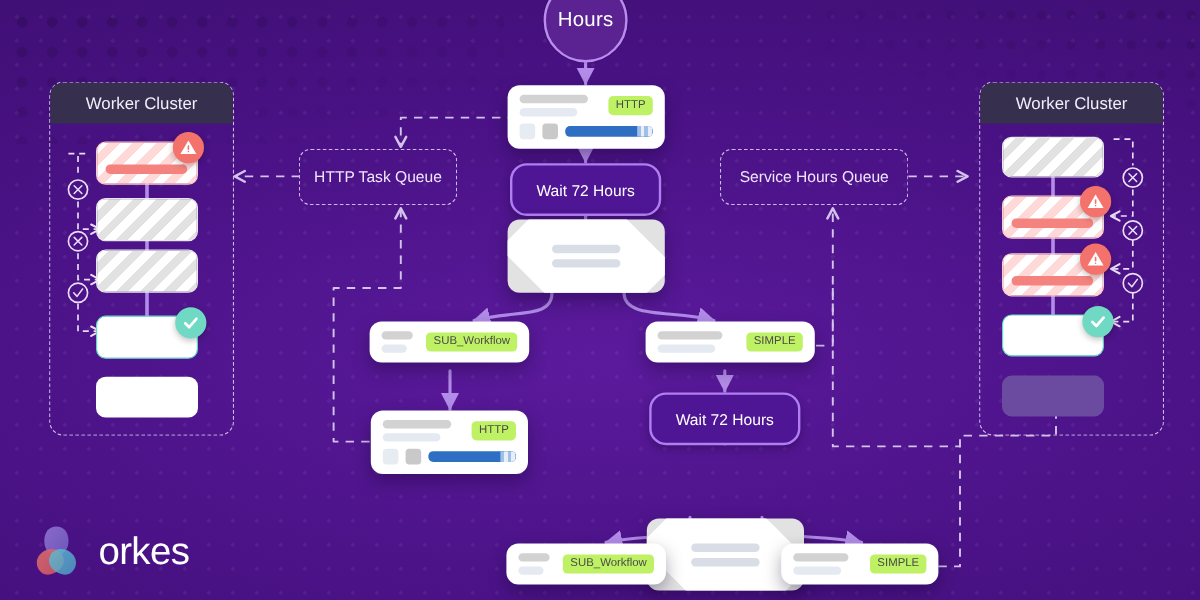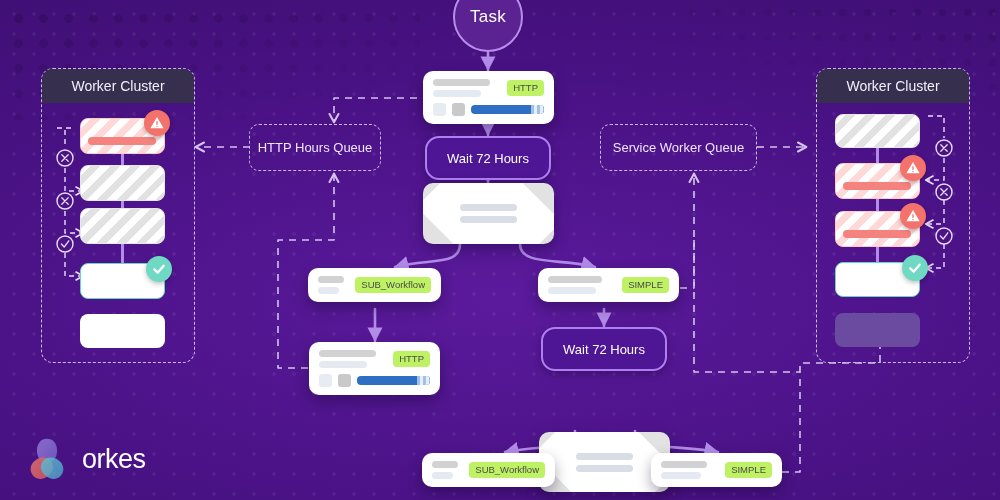--- a/index.html
+++ b/index.html
@@ -138,21 +138,21 @@
     font-size:15px;color:#ffffff;font-weight:bold;
     box-shadow:0 2px 5px rgba(0,0,0,.25);
   }
   .icon-badge.warn{background:#f4726c;}
   .icon-badge.ok{background:#6fd9c4;}
   .icon-badge svg{display:block;}
 
   
   .logo{position:absolute;display:flex;align-items:center;gap:12px;}
   .logo .mark{position:relative;width:46px;height:44px;}
-  .logo .wordmark{color:#ffffff;font-size:27px;letter-spacing:-.5px;line-height:1;}
+  .logo .wordmark{color:#ffffff;font-size:32px;letter-spacing:-.5px;line-height:1;}
 </style>
 </head>
 <body>
 
 <div id="stage">
   <div id="dots"></div>
   <div id="dots-top"></div>
   <div id="dots-topright"></div>
 
   <svg id="wires" viewBox="0 0 1000 500">
@@ -202,21 +202,21 @@
       <path d="M680,288 L694,288 L694,174" marker-end="url(#ahd)"></path>
 
       <path d="M757,147 L806,147" marker-end="url(#ahd)"></path>
 
       <path d="M782,472 L800,472 L800,363 L880,363 L880,340"></path>
       <path d="M694,240 L694,372 L800,372"></path>
     </g>
   </svg>
 
   <div class="node start" style="left:453px;top:-18px;">
-    <span>Task</span>
+    <span>Hours</span>
   </div>
 
   <div class="node card" style="left:423px;top:71px;width:131px;">
     <div class="row1">
       <div class="lines">
         <div class="bar" style="width:86%"></div>
         <div class="bar b2"></div>
       </div>
       <div class="badge">HTTP</div>
     </div>
@@ -300,24 +300,24 @@
     <div class="row1">
       <div class="lines">
         <div class="bar" style="width:82%"></div>
         <div class="bar b2"></div>
       </div>
       <div class="badge">SIMPLE</div>
     </div>
   </div>
 
   <div class="node queue" style="left:249px;top:124px;width:132px;height:47px;">
-    <span>HTTP Hours Queue</span>
+    <span>HTTP Task Queue</span>
   </div>
   <div class="node queue" style="left:600px;top:124px;width:157px;height:47px;">
-    <span>Service Worker Queue</span>
+    <span>Service Hours Queue</span>
   </div>
 
   <div class="node cluster" style="left:41px;top:68px;width:154px;height:295px;">
     <div class="head">Worker Cluster</div>
   </div>
   <svg style="position:absolute;left:41px;top:68px;width:154px;height:295px;">
     <g fill="none" stroke="#e8ddf7" stroke-width="1.4" stroke-dasharray="5 4">
       <path d="M16,60 L32,60"></path>
       <path d="M24,62 L24,80"></path>
       <path d="M24,100 L24,123 L42,123" marker-end="url(#ahw)"></path>

